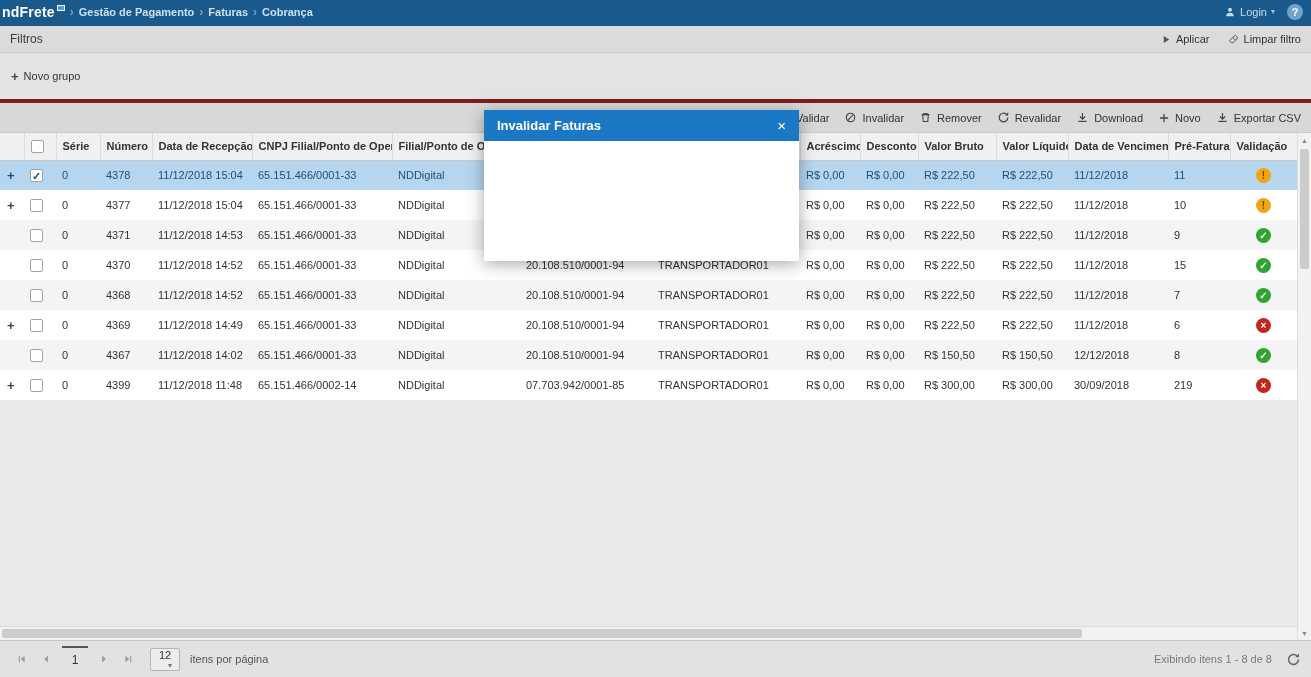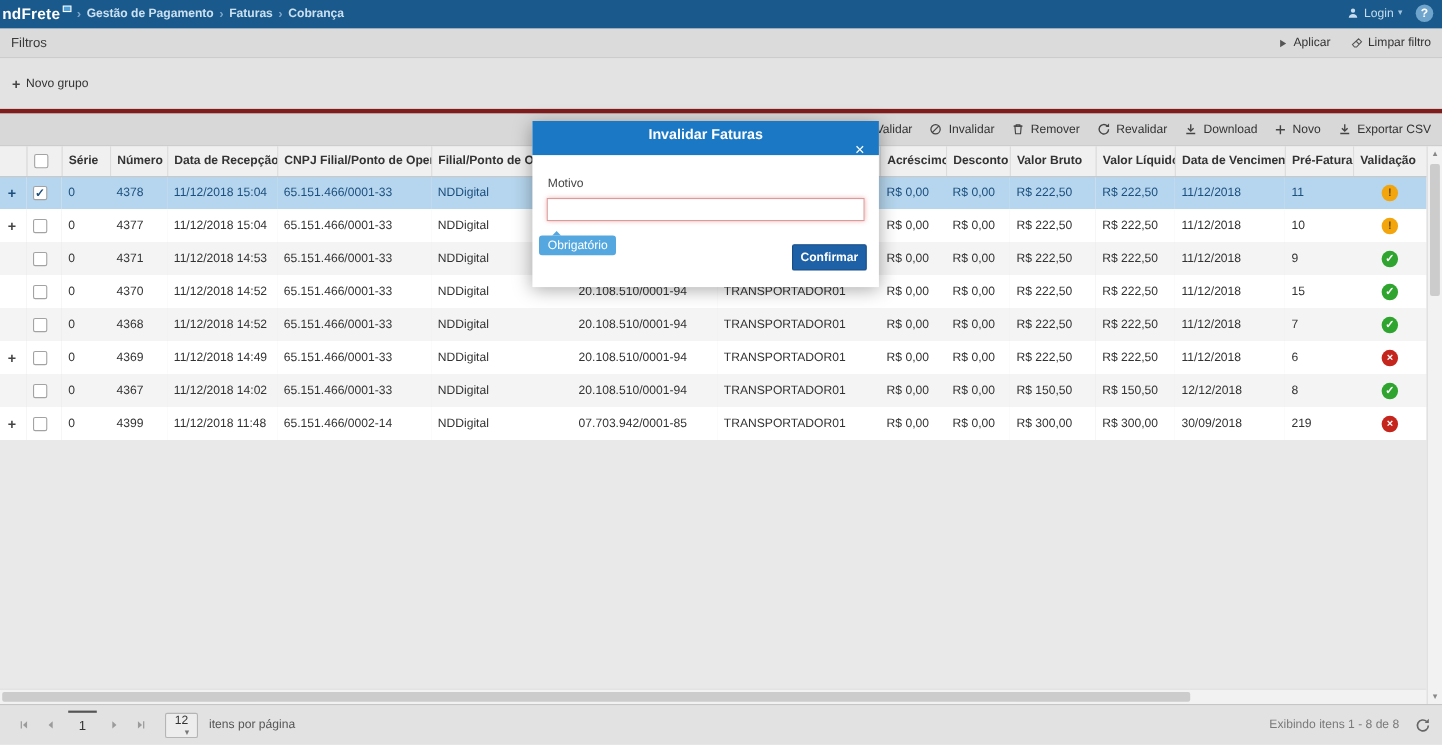--- a/index.html
+++ b/index.html
@@ -69,21 +69,21 @@
   .pg-btn { width:24px; height:24px; display:flex; align-items:center; justify-content:center; color:#9B9B9B; cursor:pointer; }
   .pg-num { min-width:26px; height:27px; display:flex; align-items:center; justify-content:center; font-size:12px; color:#333; border-top:2px solid #555; margin:0 4px; cursor:pointer; }
   .per-page { display:flex; align-items:center; border:1px solid #B5B5B5; background:#EDEDED; height:23px; padding:0 7px; margin:0 10px; border-radius:2px; color:#333; cursor:pointer;flex-direction:column; }
   .per-page .caret { font-size:8px; color:#777; margin-left:10px; }
   .items-label { color:#555; }
   .pager-status { margin-left:auto; color:#7A7A7A; }
   .refresh-btn { margin-left:14px; color:#666; cursor:pointer; }
 
   
   .modal { position:absolute; left:484px; top:110px; width:315px; height:151px; background:#fff; box-shadow:0 3px 16px rgba(0,0,0,.35); z-index:40; }
-  .modal-header { height:31px; background:var(--modal-header-bg,#1B78C4); color:#fff; display:flex; align-items:center; padding:4px 13px; font-size:13px; font-weight:bold;flex-direction:column; }
+  .modal-header { height:31px; background:var(--modal-header-bg,#1B78C4); color:#fff; display:flex; align-items:center; padding:14px 13px; font-size:13px; font-weight:bold; }
   .modal-close { margin-left:auto; font-size:15px; font-weight:normal; cursor:pointer; line-height:1; }
   .modal-body { position:relative; height:120px; }
   .modal-label { position:absolute; left:14px; top:20px; color:#444; }
   .modal-input { position:absolute; left:13px; top:39px; width:289px; height:21px; border:1px solid #DC9B9B; box-shadow:0 0 4px rgba(217,83,79,.45); outline:none; font-size:11px; padding:0 4px; color:#333; font-family:"Liberation Sans",sans-serif; }
   .required-badge { position:absolute; left:6px; top:73px; background:var(--required-badge-bg,#54A7DF); color:#fff; padding:3px 8px; border-radius:3px; }
   .required-badge::before { content:""; position:absolute; top:-4px; left:12px; border-left:4px solid transparent; border-right:4px solid transparent; border-bottom:4px solid var(--required-badge-bg,#54A7DF); }
   .confirm-btn { position:absolute; right:11px; top:81px; width:68px; height:24px; background:var(--confirm-button-bg,#1E61A6); border:1px solid #174E88; color:#fff; font-size:11px; font-weight:bold; border-radius:2px; cursor:pointer; font-family:"Liberation Sans",sans-serif; }
 </style>
 </head>
 <body>
@@ -388,26 +388,20 @@
   <div class="arrow">▲</div>
   <div class="thumb"></div>
   <div class="arrow down">▼</div>
 </div>
 
 <div class="modal">
   <div class="modal-header">
     <span>Invalidar Faturas</span>
     <span class="modal-close">×</span>
   </div>
-  <div class="modal-body">
-    <label class="modal-label">Motivo</label>
-    <input class="modal-input" type="text" autofocus="" value="" style="">
-    <span class="required-badge">Obrigatório</span>
-    <button class="confirm-btn">Confirmar</button>
-  </div>
 </div>
 
 <div class="pager">
   <span class="pg-btn">
     <svg width="12" height="12" viewBox="0 0 16 16">
         <path d="M4.5 3.5v9" stroke="currentColor" stroke-width="1.5"></path>
         <path d="M11.5 3.5L6.5 8l5 4.5z" fill="currentColor"></path>
       </svg>
   </span>
   <span class="pg-btn">

